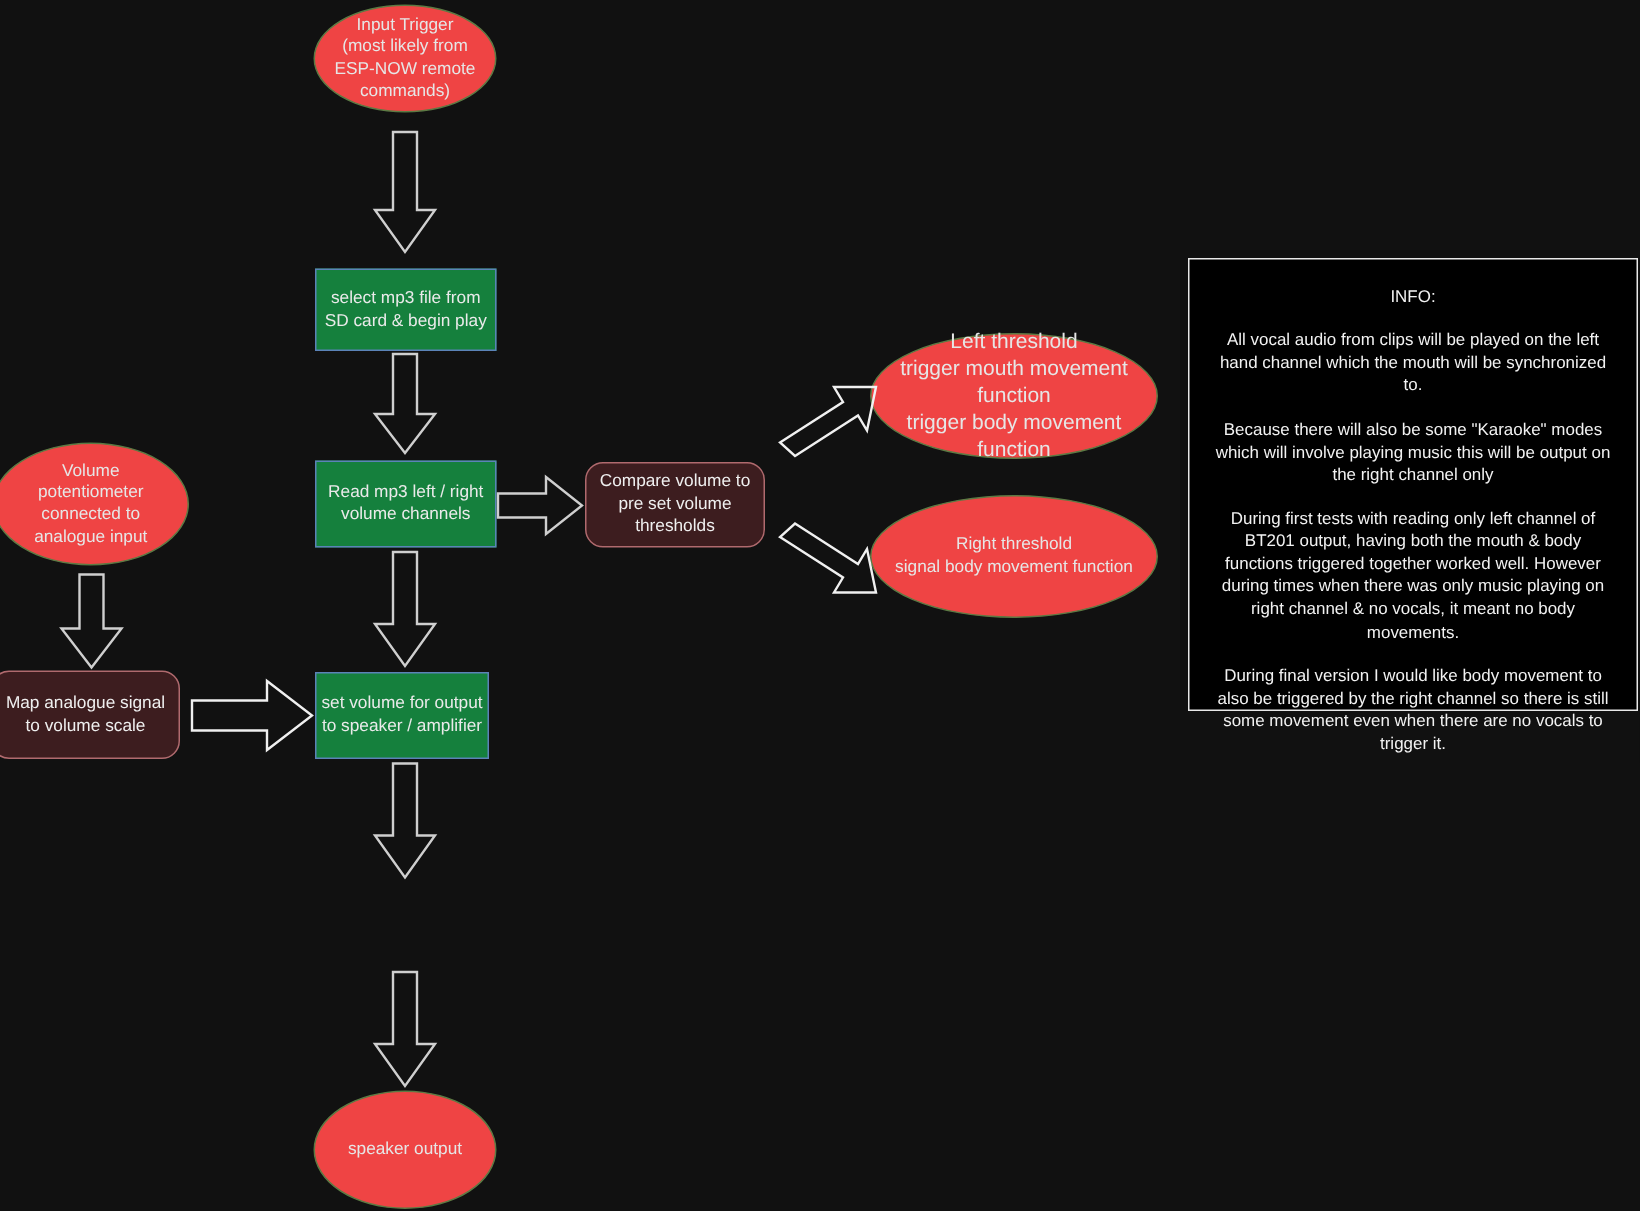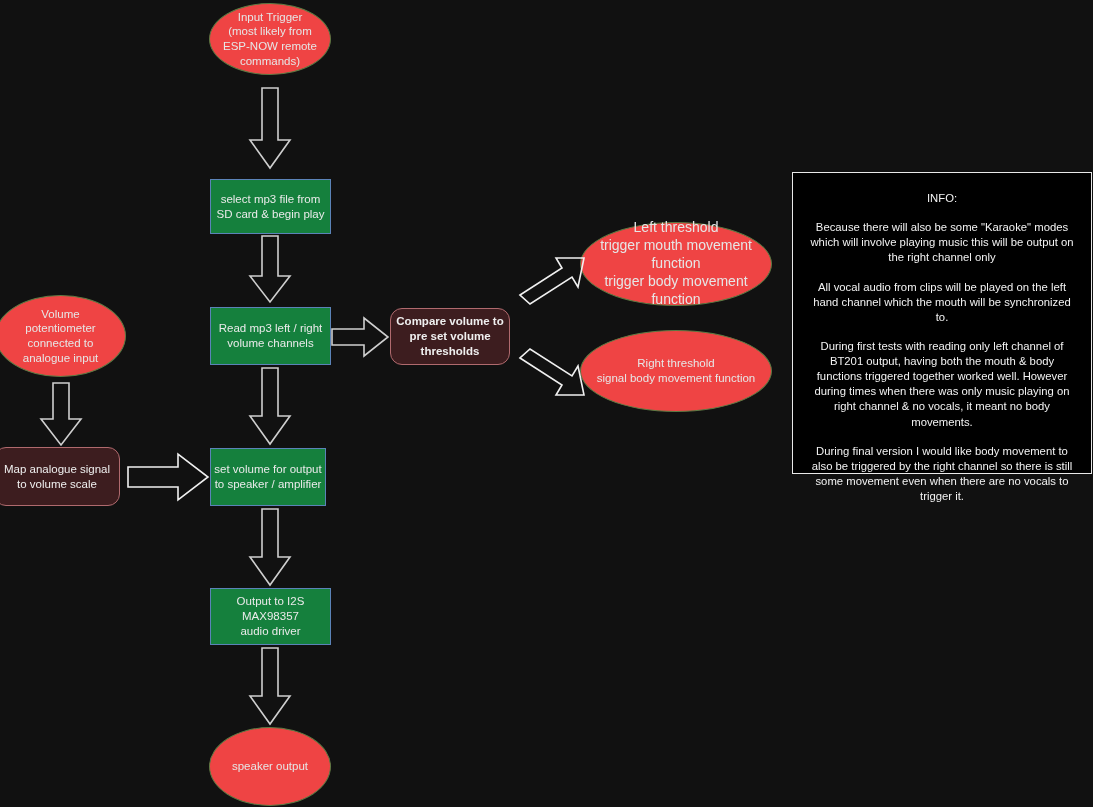--- a/index.html
+++ b/index.html
@@ -80,21 +80,21 @@
   <div class="node rect-blue" style="left:210px; top:179px; width:121px; height:55px; font-size:11.5px;">
     <span class="txt">select mp3 file from
 SD card &amp; begin play</span>
   </div>
 
   <div class="node rect-blue" style="left:210px; top:307px; width:121px; height:58px; font-size:11.5px;">
     <span class="txt">Read mp3 left / right
 volume channels</span>
   </div>
 
-  <div class="node rect-red" style="left:390px; top:308px; width:120px; height:57px; font-size:11.5px;font-weight:bold;">
+  <div class="node rect-red" style="left:390px; top:308px; width:120px; height:57px; font-size:11.5px;">
     <span class="txt">Compare volume to
 pre set volume
 thresholds</span>
   </div>
 
   <div class="node ellipse" style="left:580px; top:222px; width:192px; height:84px; font-size:14px;">
     <span class="txt">Left threshold
 trigger mouth movement function
 trigger body movement function</span>
   </div>
@@ -114,34 +114,29 @@
   <div class="node rect-red" style="left:-6px; top:447px; width:126px; height:59px; font-size:11.5px;">
     <span class="txt">Map analogue signal
 to volume scale</span>
   </div>
 
   <div class="node rect-blue" style="left:210px; top:448px; width:116px; height:58px; font-size:11.5px;">
     <span class="txt">set volume for output
 to speaker / amplifier</span>
   </div>
 
-  <div class="node rect-blue" style="left:210px; top:588px; width:121px; height:57px; font-size:11.5px;">
-    <span class="txt">Output to I2S
-MAX98357
-audio driver</span>
-  </div>
 
   <div class="node ellipse" style="left:209px; top:727px; width:122px; height:79px; font-size:11.5px;">
     <span class="txt">speaker output</span>
   </div>
 
   <div class="infobox" style="left:792px; top:172px; width:300px; height:302px; padding:18px 7px 14px 7px; font-size:11.3px;">
     <div class="info-title">INFO:</div>
+    <p class="info-para">All vocal audio from clips will be played on the left hand channel which the mouth will be synchronized to.</p>
     <p class="info-para">Because there will also be some "Karaoke" modes which will involve playing music this will be output on the right channel only</p>
-    <p class="info-para">All vocal audio from clips will be played on the left hand channel which the mouth will be synchronized to.</p>
     <p class="info-para">During first tests with reading only left channel of BT201 output, having both the mouth &amp; body functions triggered together worked well.  However during times when there was only music playing on right channel &amp; no vocals, it meant no body movements.</p>
     <p class="info-para">During final version I would like body movement to also be triggered by the right channel so there is still some movement even when there are no vocals to trigger it.</p>
   </div>
 
   <div class="arrow" style="left:248px; top:88px;">
     <svg width="44" height="82" viewBox="0 0 44 82">
       <polygon points="14,0 30,0 30,52 42,52 22,80 2,52 14,52" fill="none" stroke="#cfcfcf" stroke-width="1.6" stroke-linejoin="miter"></polygon>
     </svg>
   </div>
 

